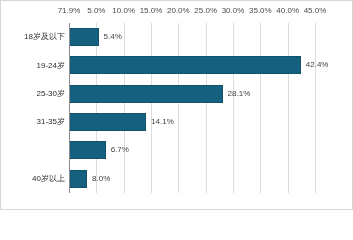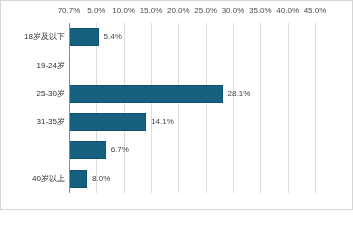--- a/index.html
+++ b/index.html
@@ -117,21 +117,21 @@
     color: #2e2e2e;
     white-space: nowrap;
   }
 </style>
 </head>
 <body>
 
 <div id="chart-frame">
 
   <div id="x-axis-labels">
-      <div class="x-tick-label" style="left: 68px;">70.7%</div>
+      <div class="x-tick-label" style="left: 68px;">71.9%</div>
       <div class="x-tick-label" style="left: 95.3333px;">5.0%</div>
       <div class="x-tick-label" style="left: 122.667px;">10.0%</div>
       <div class="x-tick-label" style="left: 150px;">15.0%</div>
       <div class="x-tick-label" style="left: 177.333px;">20.0%</div>
       <div class="x-tick-label" style="left: 204.667px;">25.0%</div>
       <div class="x-tick-label" style="left: 232px;">30.0%</div>
       <div class="x-tick-label" style="left: 259.333px;">35.0%</div>
       <div class="x-tick-label" style="left: 286.667px;">40.0%</div>
       <div class="x-tick-label" style="left: 314px;">45.0%</div>
     </div>
@@ -146,20 +146,24 @@
         <div class="gridline" style="left: 136.667px;"></div>
         <div class="gridline" style="left: 164px;"></div>
         <div class="gridline" style="left: 191.333px;"></div>
         <div class="gridline" style="left: 218.667px;"></div>
         <div class="gridline" style="left: 246px;"></div>
       </div>
     <div id="rows">
         <div class="bar-row" style="top: 0px; height: 28.3333px;">
           <div class="bar" style="width: 29.52px; background: rgb(21, 96, 127);"></div>
           <div class="bar-value" style="left: 34.52px;">5.4%</div>
+        </div>
+        <div class="bar-row" style="top: 28.3333px; height: 28.3333px;">
+          <div class="bar" style="width: 231.787px; background: rgb(21, 96, 127);"></div>
+          <div class="bar-value" style="left: 236.787px;">42.4%</div>
         </div>
         <div class="bar-row" style="top: 56.6667px; height: 28.3333px;">
           <div class="bar" style="width: 153.613px; background: rgb(21, 96, 127);"></div>
           <div class="bar-value" style="left: 158.613px;">28.1%</div>
         </div>
         <div class="bar-row" style="top: 85px; height: 28.3333px;">
           <div class="bar" style="width: 77.08px; background: rgb(21, 96, 127);"></div>
           <div class="bar-value" style="left: 82.08px;">14.1%</div>
         </div>
         <div class="bar-row" style="top: 113.333px; height: 28.3333px;">

